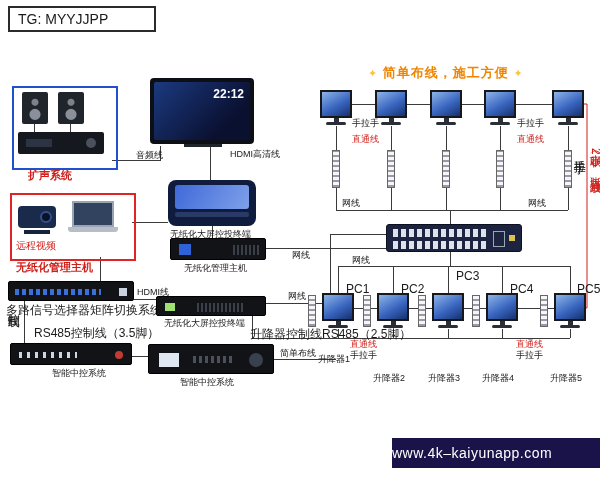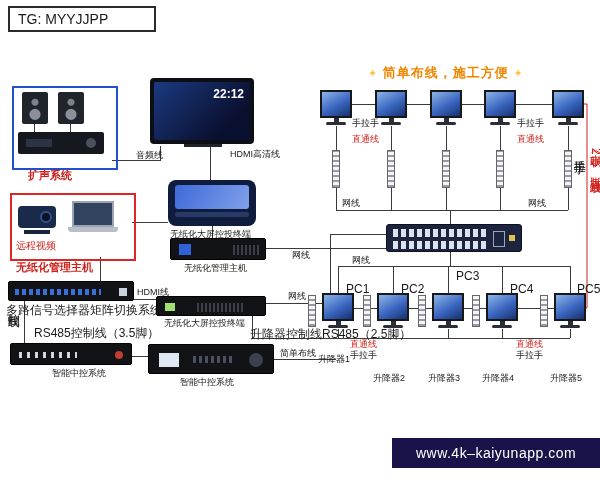--- a/index.html
+++ b/index.html
@@ -10,21 +10,21 @@
   .s8{font-size:12px}
   .s11{font-size:11px}
   .red{color:#cf1f1a}
   .bold{font-weight:bold}
   .vert{writing-mode:vertical-rl;letter-spacing:1px}
   .watermark{position:absolute;left:8px;top:6px;width:148px;height:26px;border:2px solid #2b2b2b;
              display:flex;align-items:center;padding-left:8px;font-size:14px;background:#fff;box-sizing:border-box}
   .slogan{position:absolute;left:368px;top:64px;font-size:13px;font-weight:bold;color:#f08600;letter-spacing:1px}
   .sparkle{color:#ffc23d;font-size:11px}
   .sitebar{position:absolute;left:392px;top:438px;width:208px;height:30px;background:#19134a;color:#fff;
-           display:flex;align-items:center;justify-content:center;font-size:14px;letter-spacing:.5px}
+           display:flex;align-items:center;justify-content:flex-start;font-size:14px;letter-spacing:.5px}
   .sysbox{position:absolute;border:2px solid;background:transparent}
   .blue-box{left:12px;top:86px;width:102px;height:80px;border-color:#2050d0}
   .red-box{left:10px;top:193px;width:122px;height:64px;border-color:#e02424}
   .speaker{position:absolute;width:26px;height:32px;border-radius:2px;background:
     radial-gradient(circle at 50% 32%,#7c828c 3px,rgba(0,0,0,0) 4px),
     radial-gradient(circle at 50% 70%,#8a909a 5px,rgba(0,0,0,0) 6px),#20242b}
   .amp{position:absolute;left:18px;top:132px;width:86px;height:22px;background:#15181f;border-radius:2px}
   .amp::before{content:"";position:absolute;left:8px;top:7px;width:26px;height:8px;background:#2c3342}
   .amp::after{content:"";position:absolute;right:8px;top:6px;width:10px;height:10px;border-radius:50%;background:#4a505c}
   .tv{position:absolute;left:150px;top:78px;width:104px;height:66px;background:#0c0f16;border-radius:4px;

